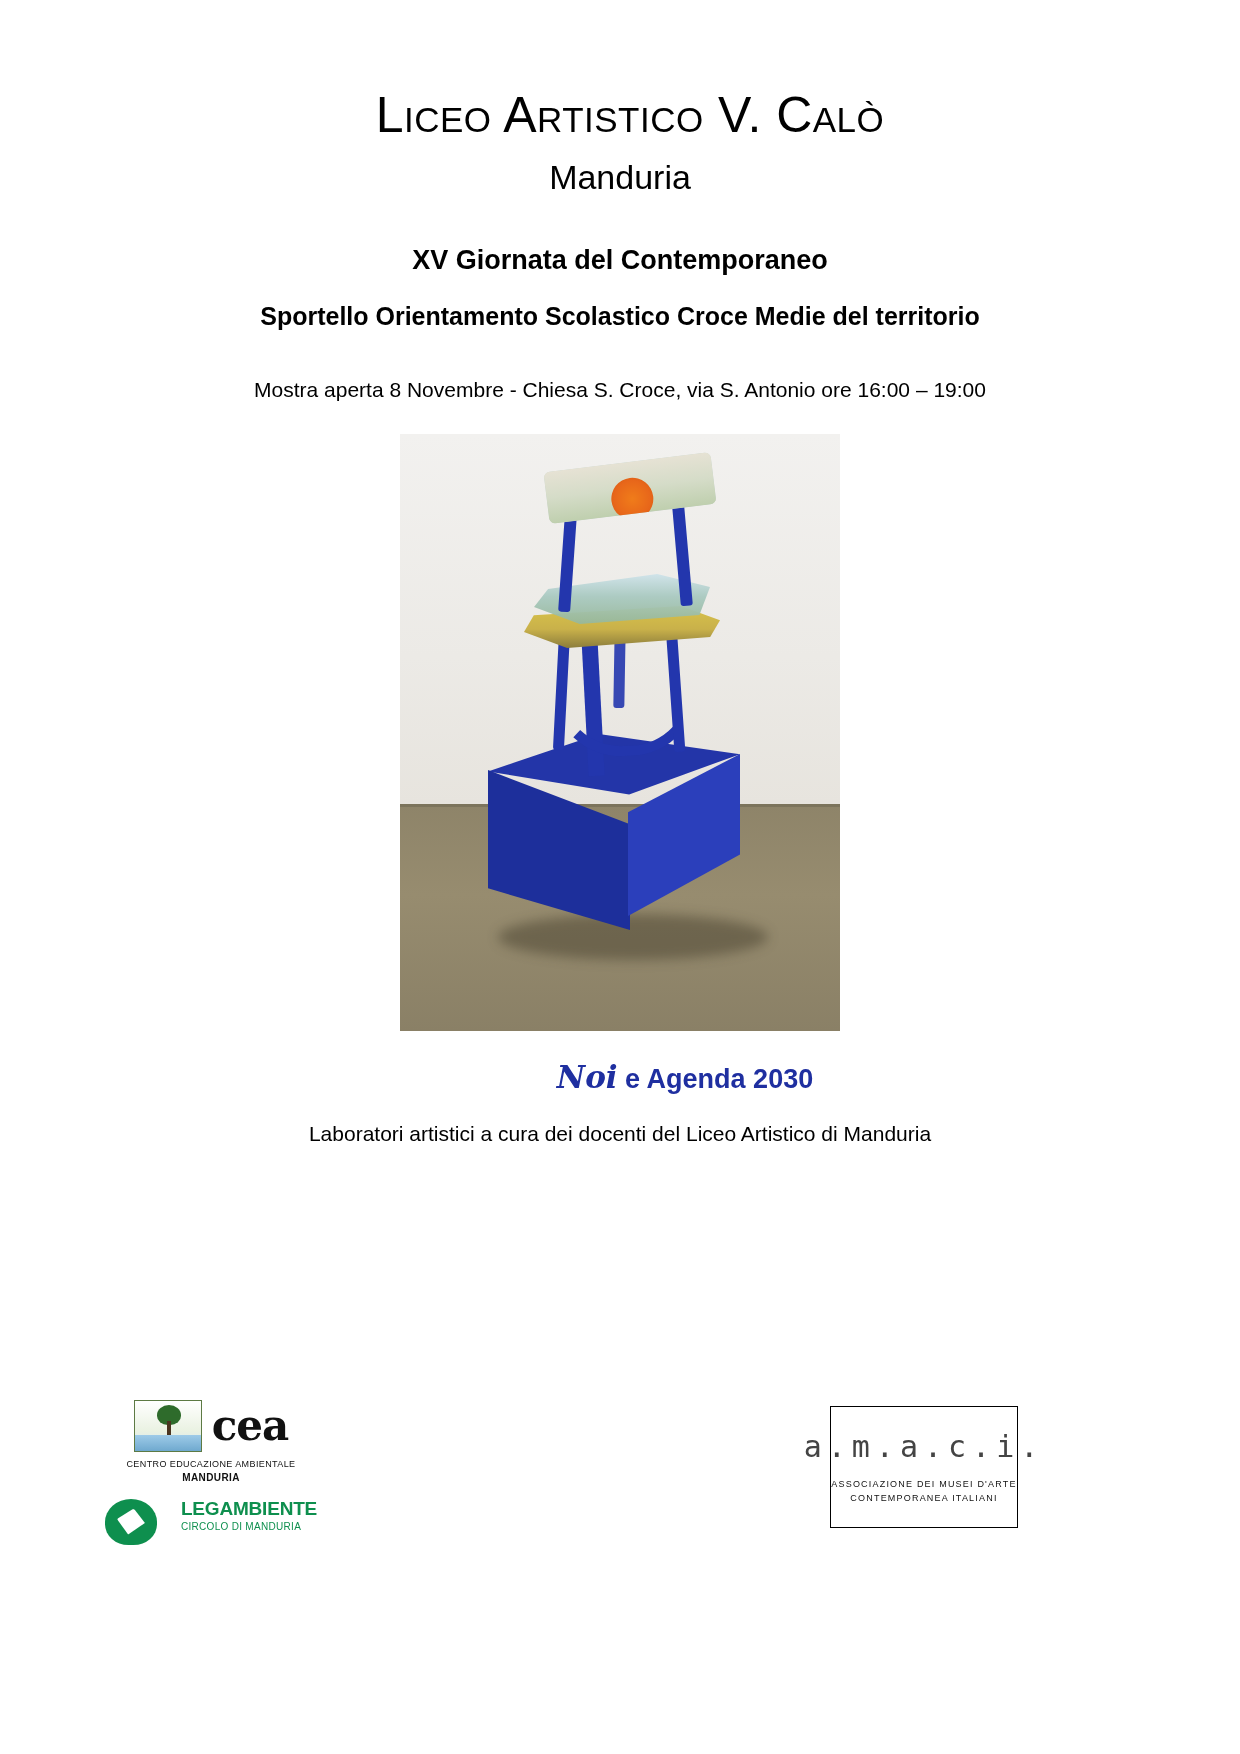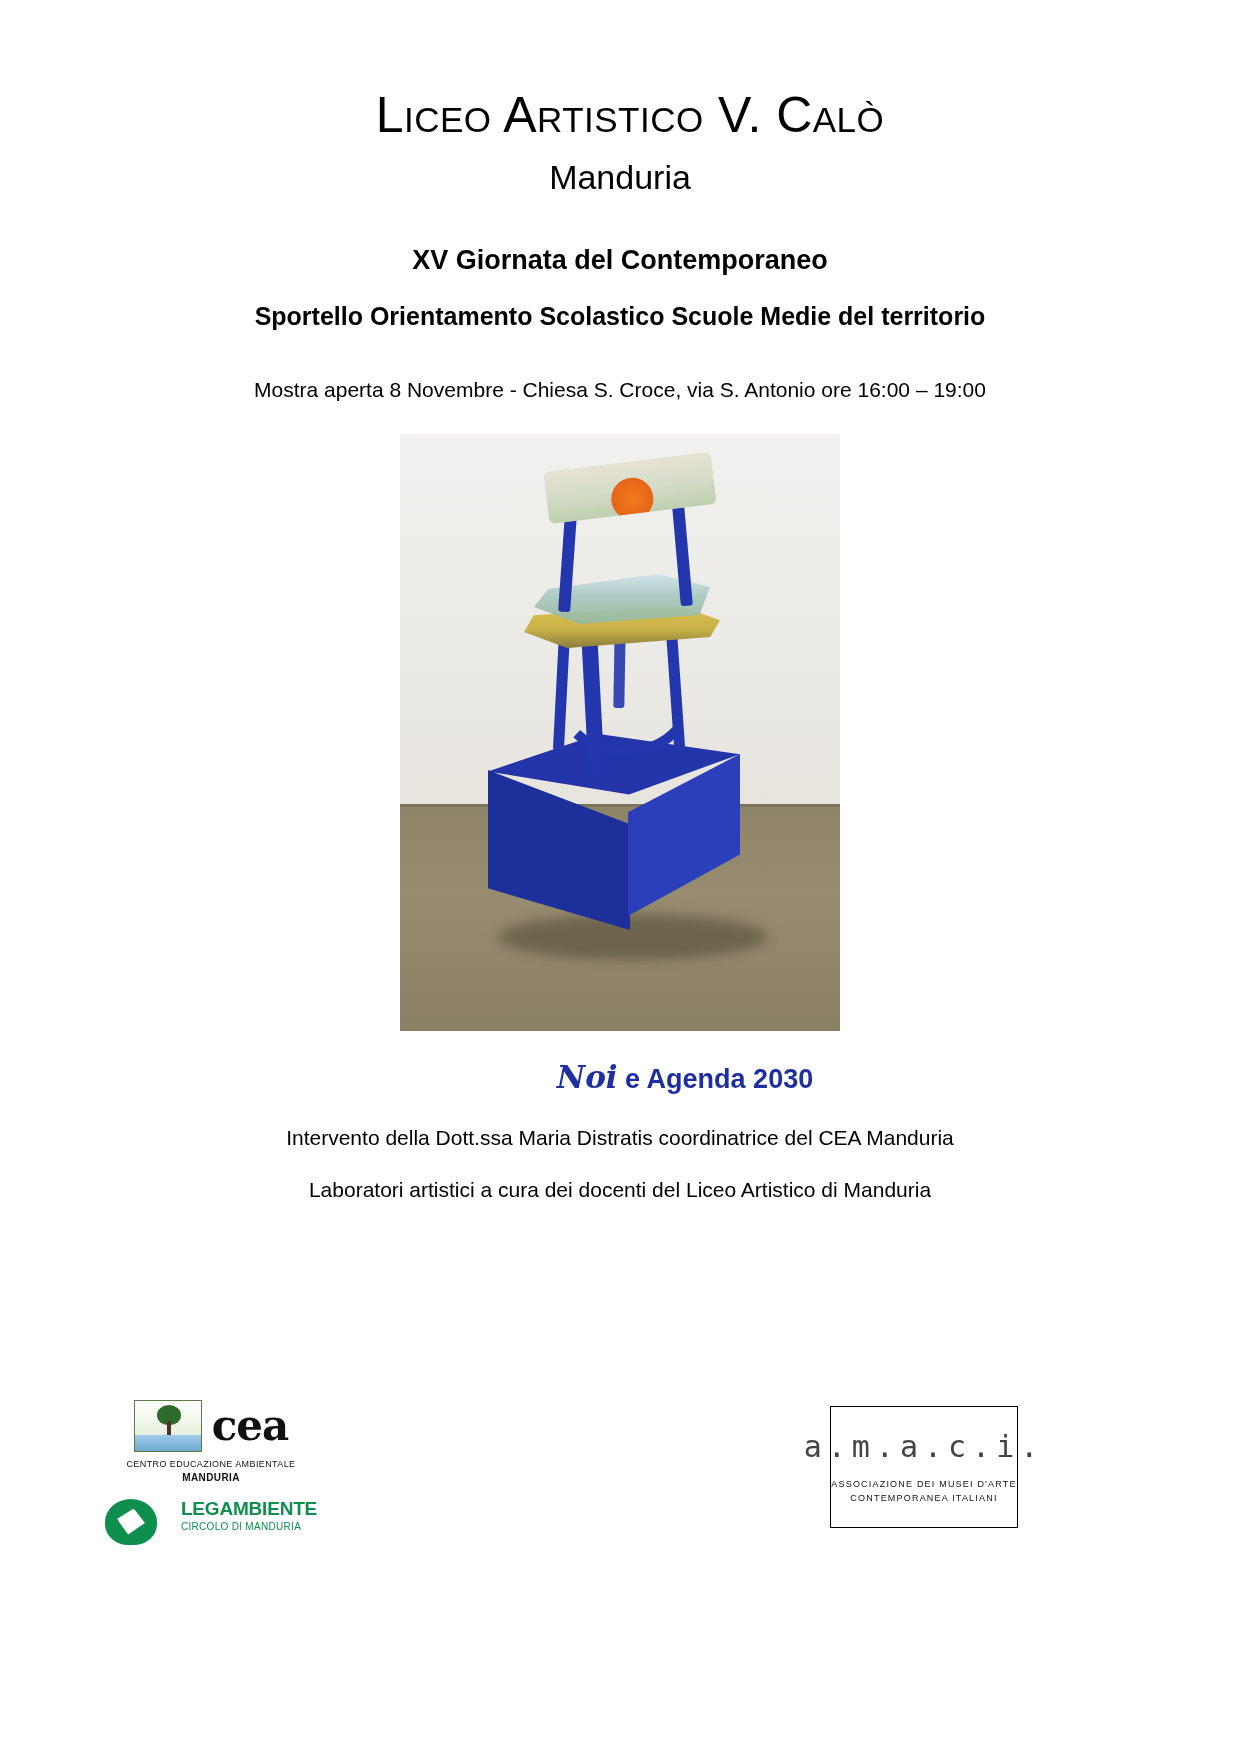--- a/index.html
+++ b/index.html
@@ -390,21 +390,21 @@
 <body>
 
 <div class="page">
 
   <div class="header">
     <div class="title-main">Liceo Artistico V. Calò</div>
     <div class="title-sub">Manduria</div>
   </div>
 
   <div class="event-title">XV Giornata del Contemporaneo</div>
-  <div class="event-subtitle">Sportello Orientamento Scolastico Scuole Medie del territorio</div>
+  <div class="event-subtitle">Sportello Orientamento Scolastico Croce Medie del territorio</div>
   <div class="event-when">Mostra aperta 8 Novembre - Chiesa S. Croce, via S. Antonio ore 16:00 – 19:00</div>
 
   <div class="photo-wrap">
     <div class="photo">
       <div class="wall"></div>
       <div class="floor"></div>
 
       <div class="cube">
         <div class="cube-shadow"></div>
         <div class="cube-top-shape"></div>
@@ -427,21 +427,20 @@
           <div class="sun"></div>
         </div>
       </div>
     </div>
   </div>
 
   <div class="noi-line">
     <span class="noi-word">Noi</span><span> e Agenda 2030</span>
   </div>
 
-  <div class="credit-1">Intervento della Dott.ssa Maria Distratis coordinatrice del CEA Manduria</div>
   <div class="credit-2">Laboratori artistici a cura dei docenti del Liceo Artistico di Manduria</div>
 
   <div class="logos">
 
     <div class="logo-cea">
       <div class="cea-row">
         <div class="cea-emblem">
           <div class="tree-top"></div>
           <div class="tree-trunk"></div>
           <div class="water"></div>

